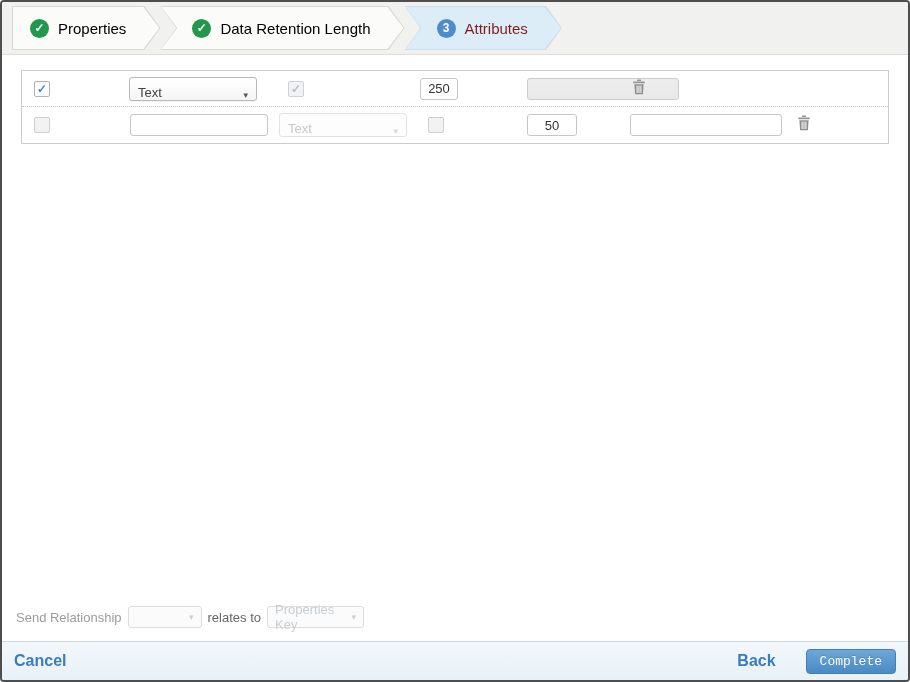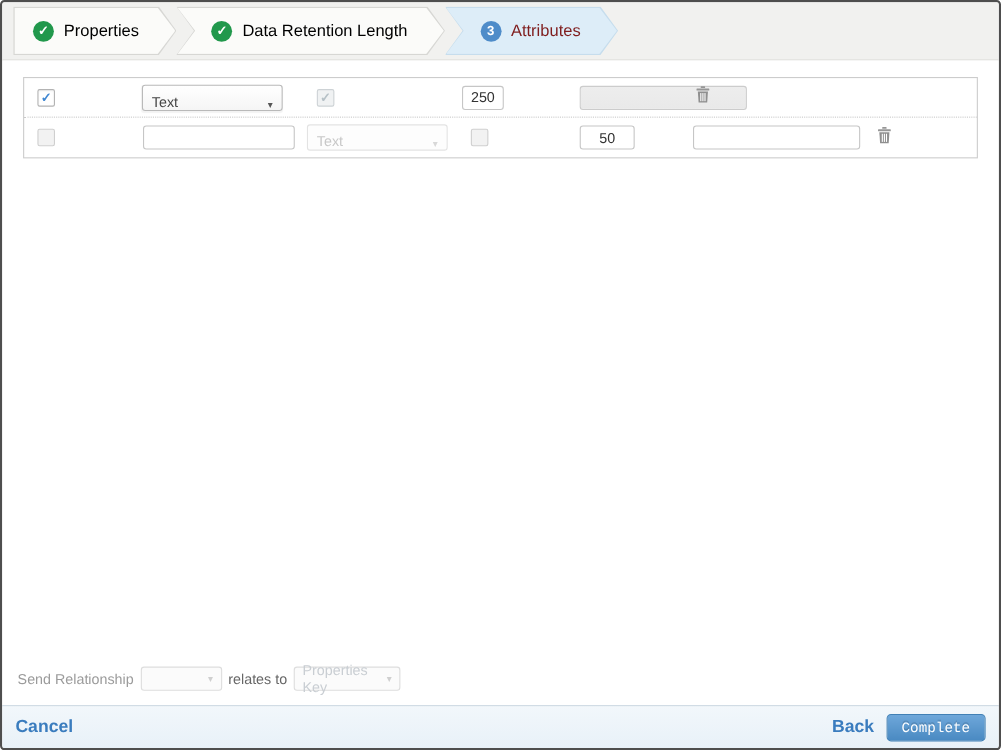--- a/index.html
+++ b/index.html
@@ -146,21 +146,21 @@
 
   
   .footer {
     flex:0 0 39px; height:39px;
     background:linear-gradient(#f2f7fb,#e8f1f8);
     border-top:1px solid #ccd9e3;
     display:flex; align-items:center;
     padding:0 12px;
   }
   .link { font-size:16px; color:#3a7cbe; cursor:pointer; text-decoration:none;font-weight:bold; }
-  .footer .back { margin-left:auto; margin-right:11px; }
+  .footer .back { margin-left:auto; margin-right:30px; }
   .btn-complete {
     background:linear-gradient(#6ea7da,#4a8ac2);
     border:1px solid #4180b5; border-radius:4px;
     color:#fff; font-size:13px; font-family:Liberation Mono, monospace;
     padding:4px 13px; cursor:pointer;
     text-shadow:0 -1px 0 rgba(0,0,0,0.15);
   }
 </style>
 </head>
 <body>

